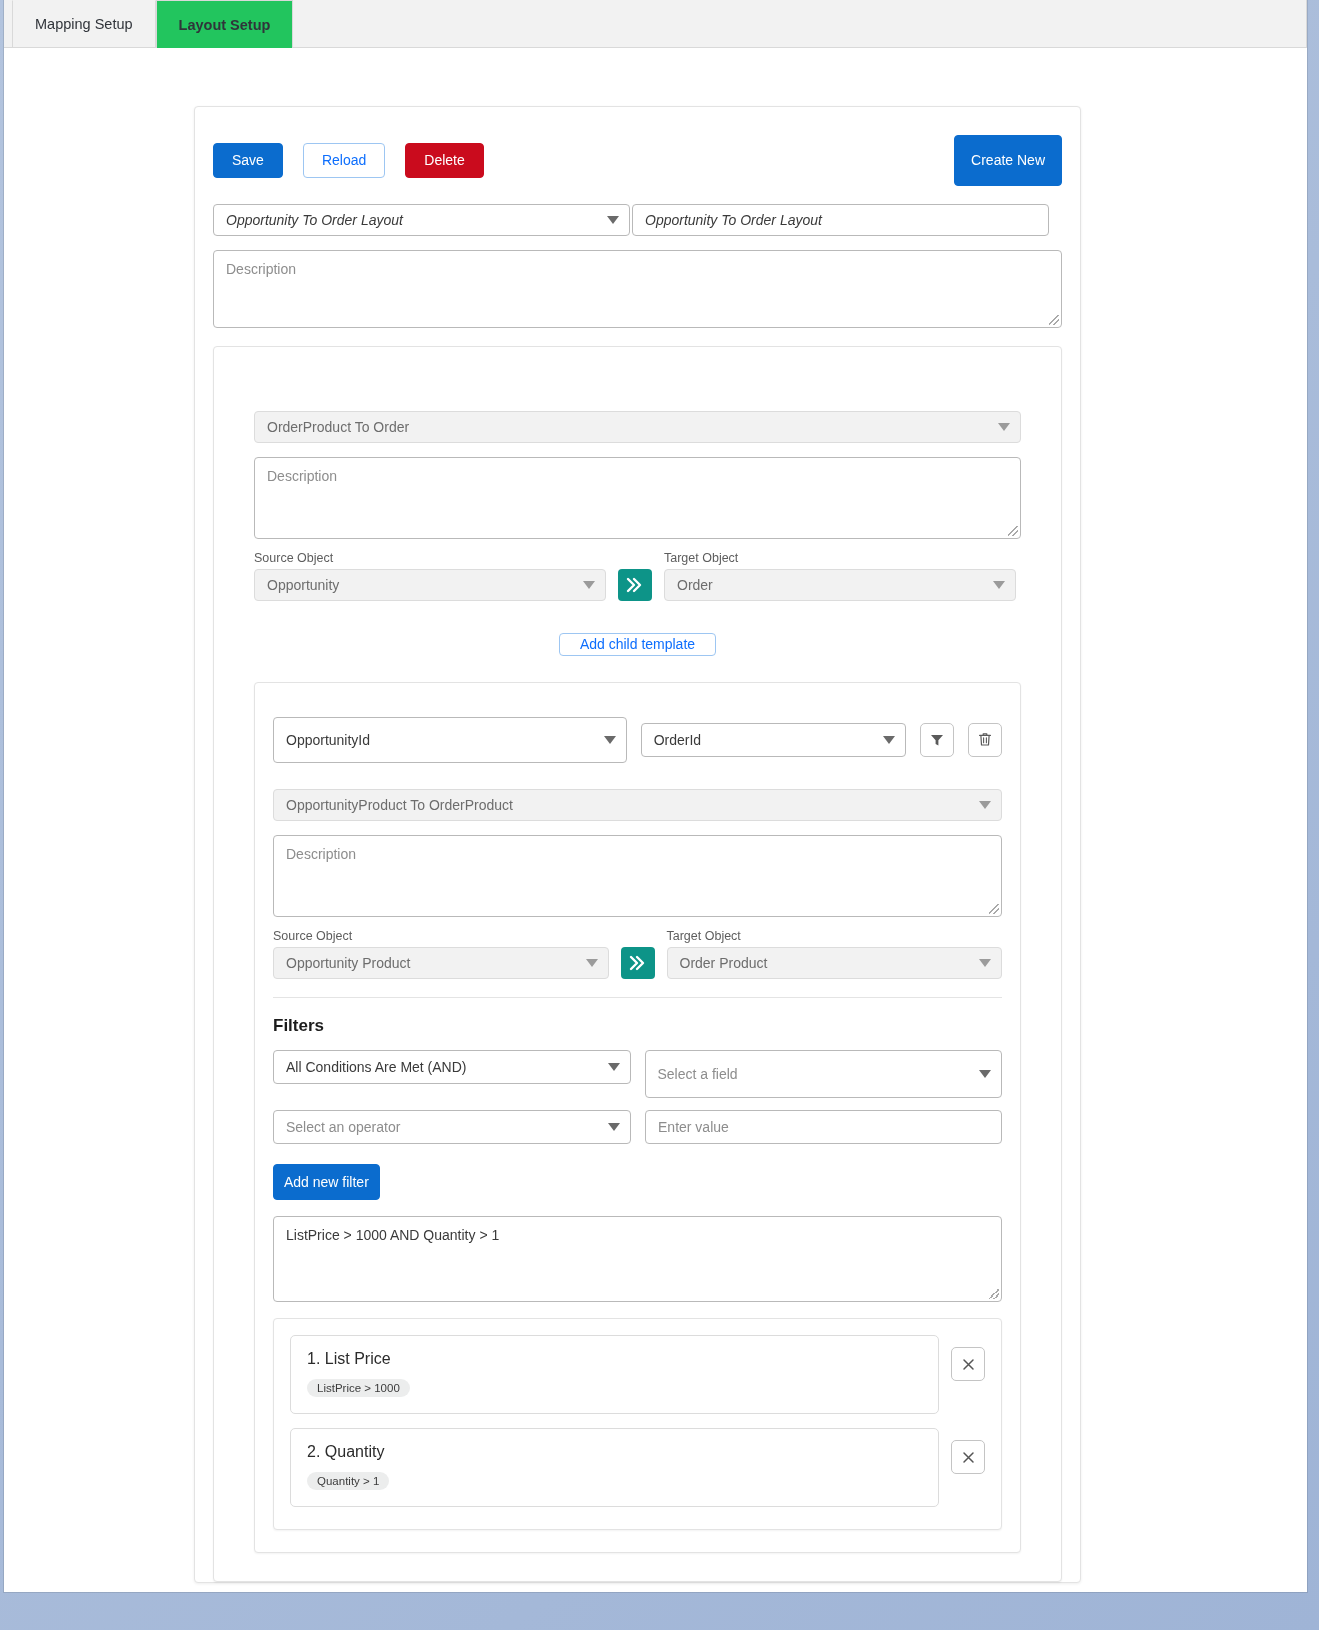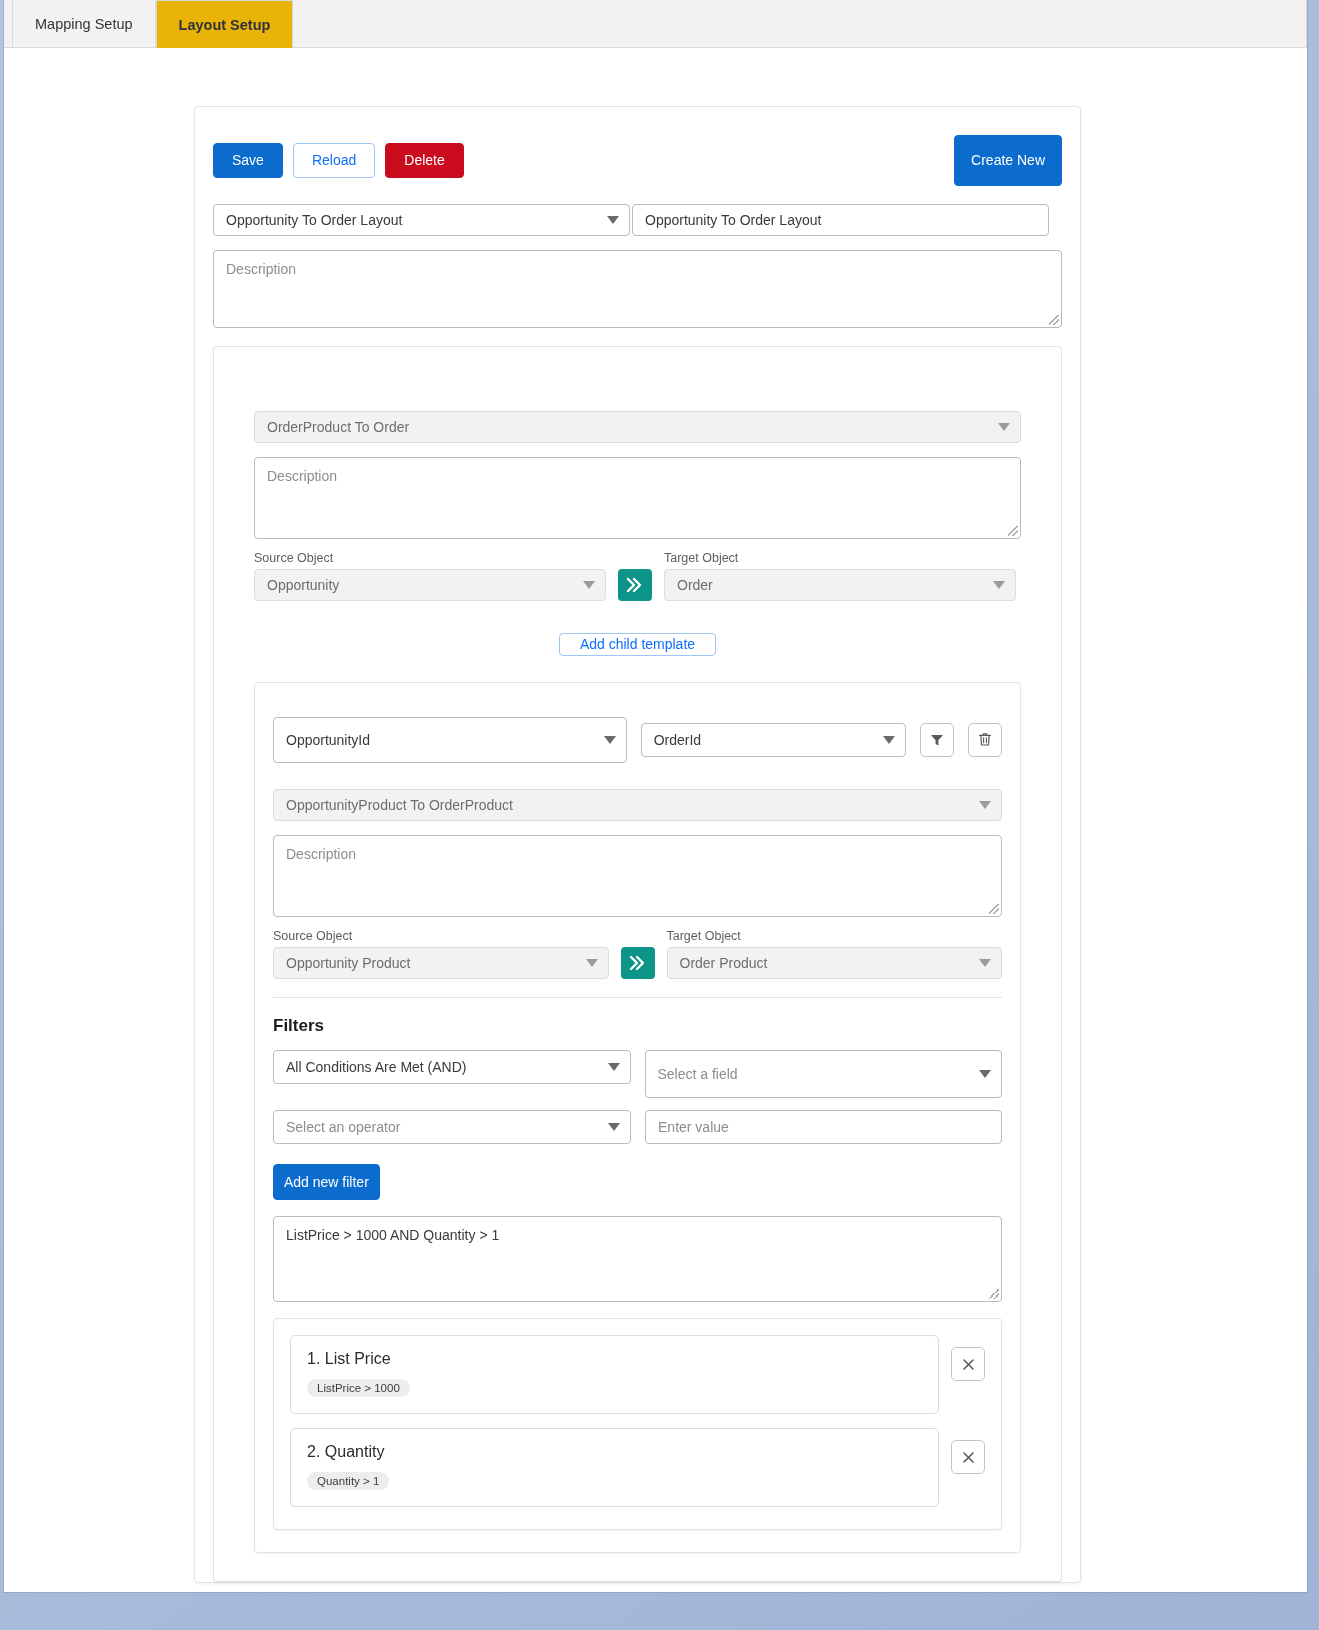--- a/index.html
+++ b/index.html
@@ -48,21 +48,21 @@
     font-size: 14.5px;
     color: #30343a;
     background: #f2f2f2;
     border-right: 1px solid #d9d9d9;
     border-top: 1px solid transparent;
     cursor: pointer;
     white-space: nowrap;
   }
   .tab:first-child { border-left: 1px solid #d9d9d9; }
   .tab.active {
-    background: #eab308;
+    background: #22c55e;
     font-weight: bold;
     border-top: 1px solid #d9d9d9;
     border-left: 1px solid #d9d9d9;
     margin-bottom: -1px;
     height: 48px;
   }
   .tabfill { flex: 1; height: 47px; background: #f2f2f2; border-right: 1px solid #d9d9d9;}
 
   
   .canvas {
@@ -80,21 +80,21 @@
   .outer-card {
     position: absolute;
     left: 190px; top: 58px;
     width: 887px;
     min-height: 1473px;
     padding: 28px 0 0 0;
   }
   .inner-pad { padding: 0 18px; }
 
   
-  .btnrow { display: flex; align-items: center; gap: 10px; padding: 0 18px; }
+  .btnrow { display: flex; align-items: center; gap: 20px; padding: 0 18px; }
   button { font-family: "Liberation Sans", sans-serif; cursor: pointer; }
   .btn {
     border-radius: 4px;
     font-size: 14px;
     padding: 8px 18px;
     border: 1px solid transparent;
     line-height: 1.2;
   }
   .btn-primary { background: #0b6cce; color: #fff; border-color:#0b6cce; }
   .btn-outline { background: #fff; color: #0d6efd; border: 1px solid #9dc6f2; }
@@ -225,21 +225,21 @@
     <div class="card outer-card">
 
       <div class="btnrow" style="margin-bottom:18px;">
         <button class="btn btn-primary">Save</button>
         <button class="btn btn-outline">Reload</button>
         <button class="btn btn-danger">Delete</button>
         <div class="spacer"></div>
         <button class="btn btn-create">Create New</button>
       </div>
 
-      <div class="row" style="gap:2px;">
+      <div class="row" style="gap:2px;font-style:italic;">
         <div class="ctrl select" style="width:417px;">
           <span>Opportunity To Order Layout</span>
           <span class="caret"></span>
         </div>
         <div class="ctrl" style="width:417px;">
           <span>Opportunity To Order Layout</span>
         </div>
       </div>
 
       <div class="inner-pad" style="margin-top:14px;">

